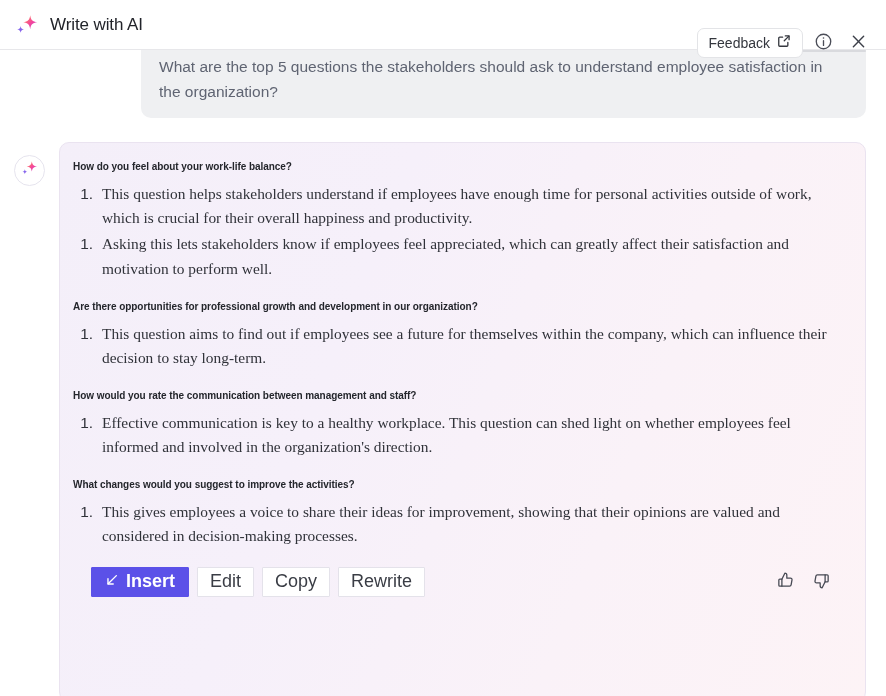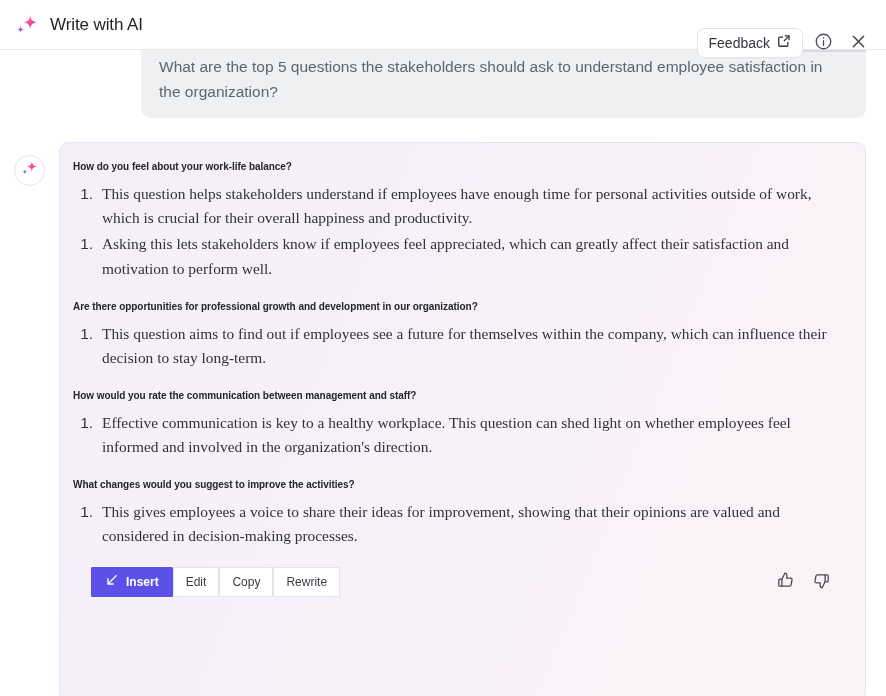--- a/index.html
+++ b/index.html
@@ -101,30 +101,31 @@
   .q-text { flex: 1 1 auto; font-family: Liberation Serif, serif; }
   .q-text.hyph { hyphens: auto; }
 
   
   .actions {
     display: flex; align-items: center;
     margin-top: 18px; padding: 0 9px 0 18px;
   }
   .btn {
     height: 30px; padding: 0 12px;
-    border-radius: 1px; font-size: 12px;
+    border-radius: 1px; font-size: 18px;
     font-family: "Liberation Sans", sans-serif;
     cursor: pointer; display: flex; align-items: center; gap: 7px;
   }
   .btn-primary {
     background: #5b51e8; color: #ffffff; border: 1px solid #5b51e8;
     font-weight: 600; padding: 0 13px;
   }
   .btn-ghost {
     background: #ffffff; color: #3a3d45; border: 1px solid #e4e2ea;
+    margin-left: 8px;
   }
   .actions-right { margin-left: auto; display: flex; align-items: center; gap: 10px; }
   .thumb-btn {
     width: 26px; height: 26px; border: 0; background: none; cursor: pointer;
     display: flex; align-items: center; justify-content: center; color: #474a54;
   }
 </style>
 </head>
 <body>
 

